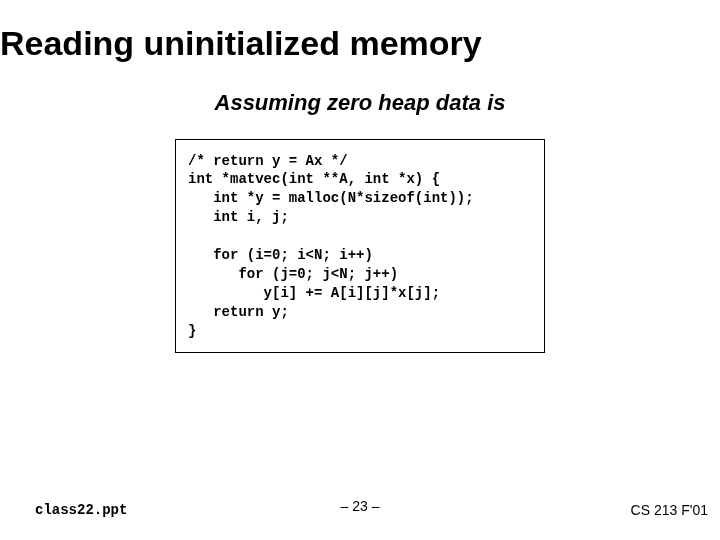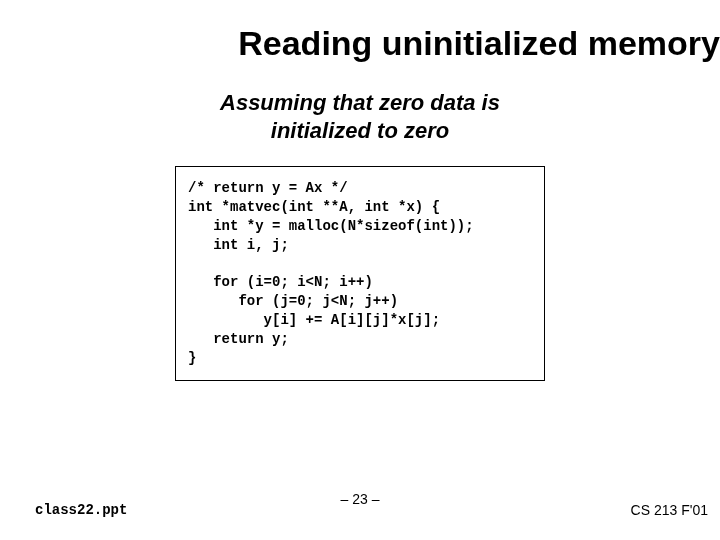--- a/index.html
+++ b/index.html
@@ -1,44 +1,43 @@
 <!DOCTYPE html>
 <html><head>
 <meta charset="utf-8">
 <style>
   * { margin: 0; padding: 0; box-sizing: border-box; }
   html, body { width: 720px; height: 540px; background: #fff; font-family: Arial, Helvetica, sans-serif; color: #000; }
   .slide { width: 720px; height: 540px; position: relative; }
-  .title { font-weight: bold; font-size: 34px; text-align: right; padding-top: 24px; }
+  .title { font-weight: bold; font-size: 34px; text-align: left; padding-top: 24px; }
   .subtitle { font-weight: bold; font-style: italic; font-size: 22px; text-align: center; margin-top: 26px; line-height: 1.25; }
   .code-box {
     border: 1px solid #000;
     width: 370px;
     margin: 22px auto 0 auto;
     padding: 12px 12px 12px 12px;
     font-family: "Courier New", Courier, monospace;
     font-size: 14px;
     line-height: 1.35;
     white-space: pre;
     font-weight: bold;
   }
   .footer { position: absolute; bottom: 22px; left: 0; width: 720px; font-size: 14px; }
   .footer-left { position: absolute; left: 20px; bottom: 0; font-family: "Courier New", Courier, monospace; font-weight: bold; margin-left: 15px; }
-  .footer-center { position: absolute; left: 0; width: 720px; text-align: center; bottom: 11px; }
+  .footer-center { position: absolute; left: 0; width: 720px; text-align: center; bottom: 4px; }
   .footer-right { position: absolute; right: 12px; bottom: 0; }
 </style>
 </head>
 <body>
 
 <div class="slide">
   <h1 class="title">Reading uninitialized memory</h1>
 
   <div class="subtitle">
-    <div>Assuming that zero data is</div>
-    <div>initialized to zero</div>
+    <div>Assuming zero heap data is</div>
   </div>
 
   <pre class="code-box">/* return y = Ax */
 int *matvec(int **A, int *x) {
    int *y = malloc(N*sizeof(int));
    int i, j;
 
    for (i=0; i&lt;N; i++)
       for (j=0; j&lt;N; j++)
          y[i] += A[i][j]*x[j];

